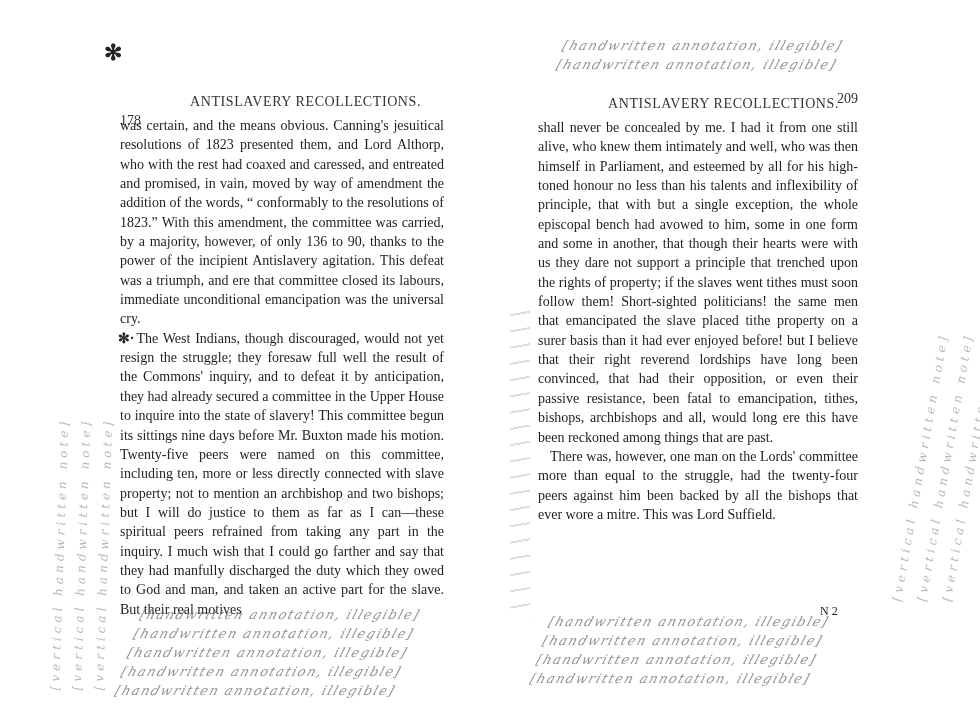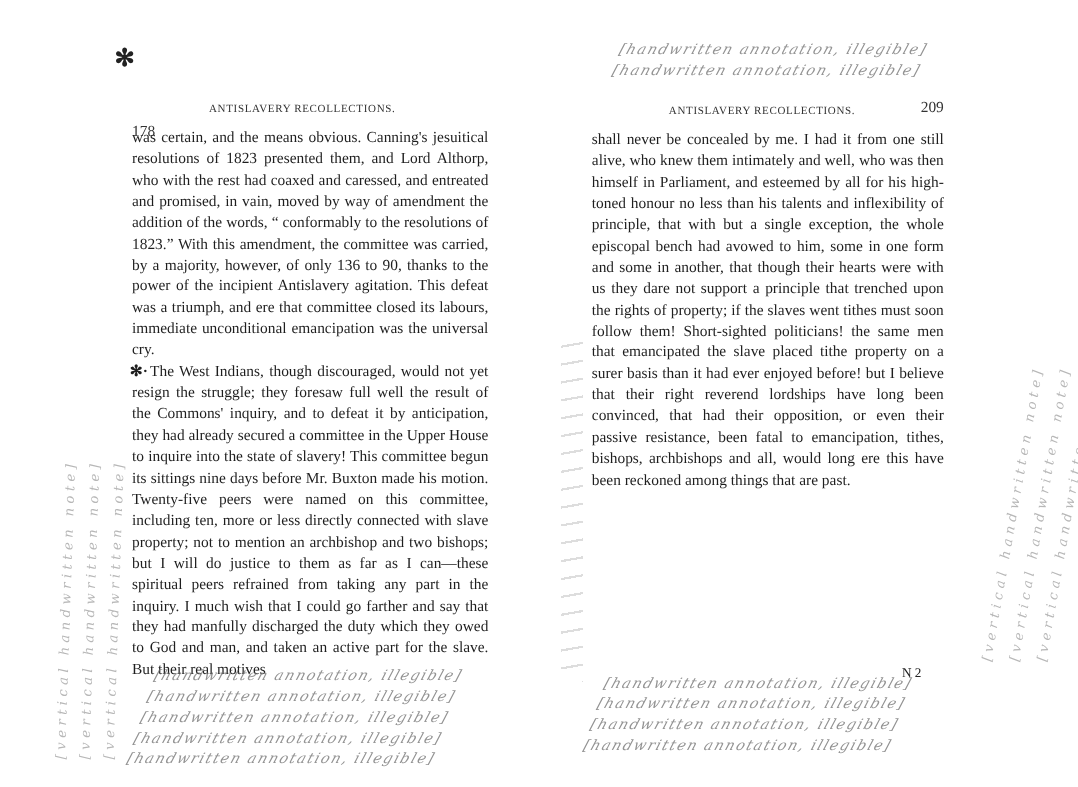--- a/index.html
+++ b/index.html
@@ -7,21 +7,21 @@
     width: 980px; height: 715px; background: #ffffff; position: relative; overflow: hidden;
     font-family: "Liberation Serif", "DejaVu Serif", serif; color: #1a1a1a;
   }
   .spread { position: absolute; left: 0; top: 0; width: 980px; height: 715px; }
   .page { position: absolute; top: 0; height: 715px; }
   .page.left { left: 0; width: 490px; }
   .page.right { left: 490px; width: 490px; }
 
   .asterisk-mark { position: absolute; left: 104px; top: 40px; font-size: 22px; font-weight: bold; color: #222; }
 
-  .running-head { position: absolute; font-size: 10px; letter-spacing: 0.6px; color: #333; text-transform: uppercase; }
+  .running-head { position: absolute; font-size: 14px; letter-spacing: 0.6px; color: #333; text-transform: uppercase; }
   .page-number { position: absolute; font-size: 14px; color: #333; }
 
   .left .page-number { left: 120px; top: 90px; margin-top: 23px; }
   .left .running-head { left: 190px; top: 94px; }
   .right .running-head { left: 118px; top: 96px; }
   .right .page-number { left: 347px; top: 91px; }
 
   .body-text { position: absolute; font-size: 14px; line-height: 19.35px; text-align: justify; color: #1e1e1e; }
   .left .body-text { left: 120px; top: 116px; width: 324px; }
   .right .body-text { left: 48px; top: 118px; width: 320px; }
@@ -73,20 +73,21 @@
 [handwritten annotation, illegible]</div>
   </div>
 
   <div class="gutter-marks"></div>
 
   <div class="page right">
     <div class="running-head">ANTISLAVERY RECOLLECTIONS.</div>
     <div class="page-number">209</div>
     <div class="body-text">
       <p>shall never be concealed by me. I had it from one still alive, who knew them intimately and well, who was then himself in Parliament, and esteemed by all for his high-toned honour no less than his talents and inflexibility of principle, that with but a single exception, the whole episcopal bench had avowed to him, some in one form and some in another, that though their hearts were with us they dare not support a principle that trenched upon the rights of property; if the slaves went tithes must soon follow them! Short-sighted politicians! the same men that emancipated the slave placed tithe property on a surer basis than it had ever enjoyed before! but I believe that their right reverend lordships have long been convinced, that had their opposition, or even their passive resistance, been fatal to emancipation, tithes, bishops, archbishops and all, would long ere this have been reckoned among things that are past.</p>
+      <p class="indent">There was, however, one man on the Lords' committee more than equal to the struggle, had the twenty-four peers against him been backed by all the bishops that ever wore a mitre. This was Lord Suffield.</p>
     </div>
   </div>
 
   <div class="handwriting hw-right-top">[handwritten annotation, illegible]
 [handwritten annotation, illegible]</div>
   <div class="handwriting hw-right-bottom">[handwritten annotation, illegible]
 [handwritten annotation, illegible]
 [handwritten annotation, illegible]
 [handwritten annotation, illegible]</div>
   <div class="signature-mark">N 2</div>

